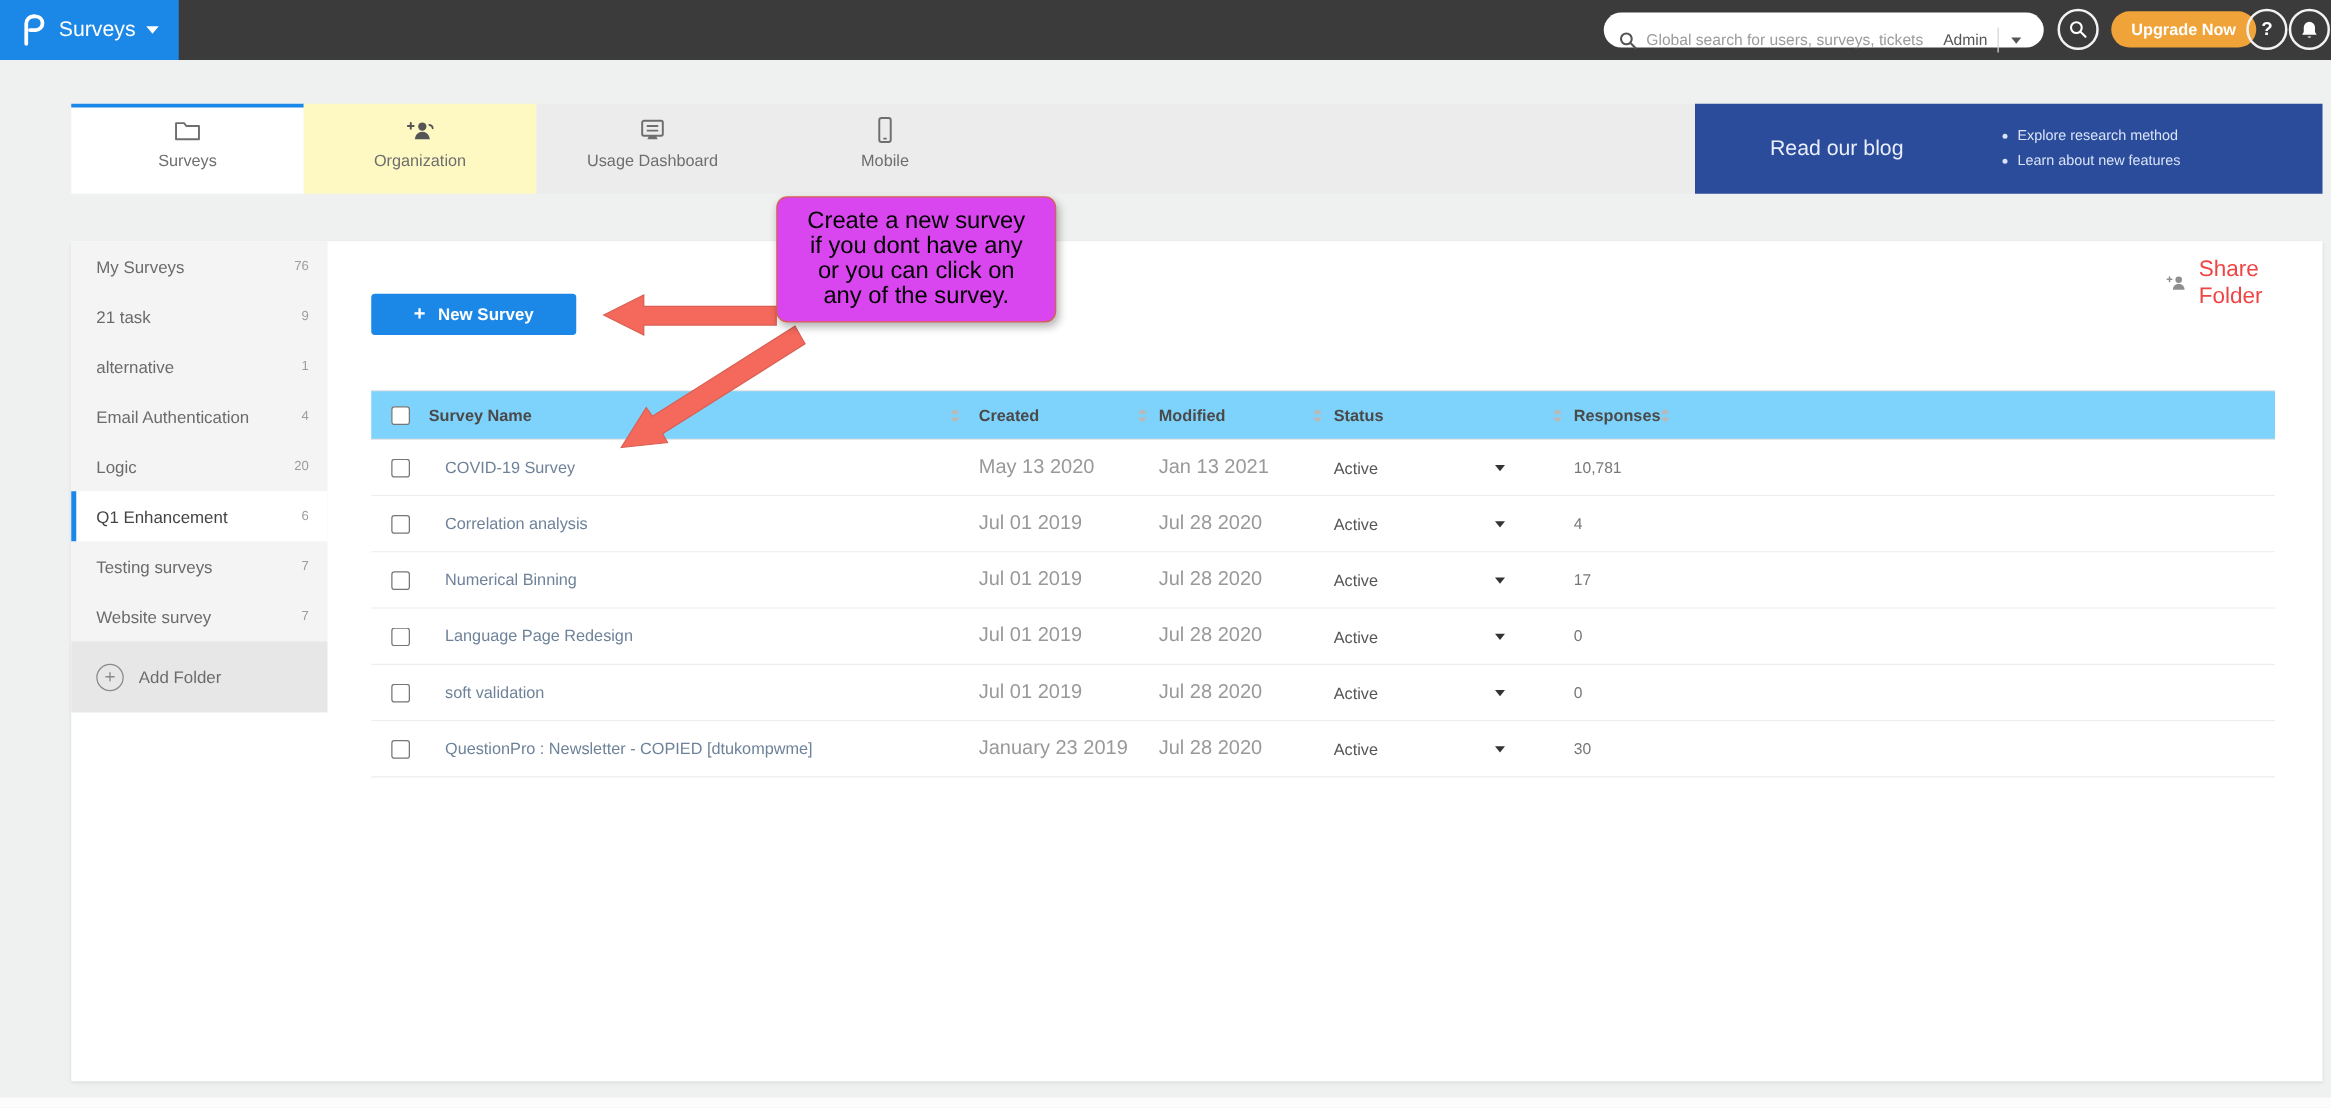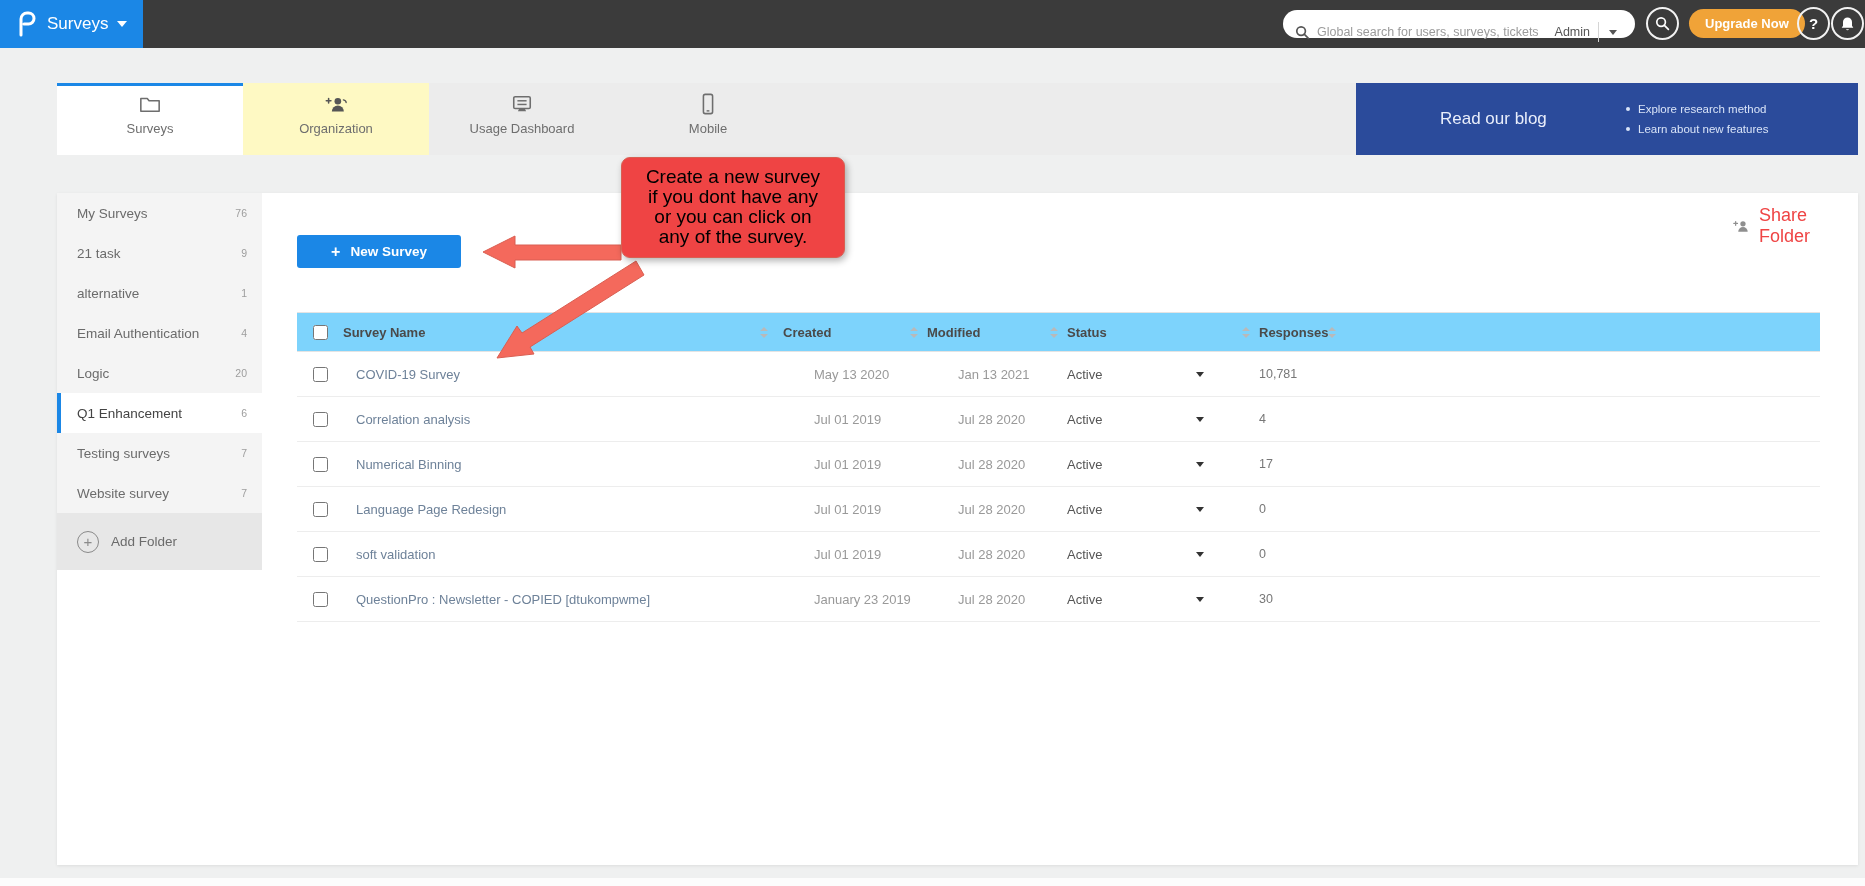--- a/index.html
+++ b/index.html
@@ -29,21 +29,21 @@
 
   
   .tabstrip { position:absolute; left:57px; top:83px; width:1801px; height:72px; background:#ececec; display:flex; }
   .tab { width:186px; height:72px; display:flex; flex-direction:column; align-items:center; padding-top:9px; cursor:pointer; color:#6e6e6e; }
   .tab .tab-label { font-size:13px; margin-top:5px; }
   .tab.active { background:#fff; border-top:3px solid #1b87e6; padding-top:6px; }
   .tab.shaded { background:#fef9c3; }
   .tab-icon { width:24px; height:24px; display:flex; align-items:center; justify-content:center; }
 
   .blog-panel { position:absolute; left:1356px; top:83px; width:502px; height:72px; background:#2b4b9b; display:flex; align-items:center; }
-  .blog-title { color:#e9eefb; font-size:17px; margin-left:84px; width:130px; cursor:pointer; }
+  .blog-title { color:#e9eefb; font-size:17px; margin-left:60px; width:130px; cursor:pointer; }
   .blog-bullets { margin-left:56px; display:flex; flex-direction:column; gap:8px; }
   .blog-bullet { display:flex; align-items:center; gap:8px; color:#d9e4f8; font-size:11.5px; cursor:pointer; }
   .dot { width:4px; height:4px; border-radius:50%; background:#d9e4f8; }
 
   
   .card { position:absolute; left:57px; top:193px; width:1801px; height:672px; background:#fff; box-shadow:0 1px 3px rgba(0,0,0,.08); }
 
   
   .folder-list { position:absolute; left:0; top:0; width:205px; background:#f4f4f4; }
   .folder-item { height:40px; display:flex; align-items:center; justify-content:space-between; padding:0 15px 0 20px; font-size:13.5px; color:#6b6b6b; cursor:pointer; }
@@ -64,33 +64,33 @@
   .survey-table { position:absolute; left:240px; top:119px; width:1523px; }
   .trow { display:grid; grid-template-columns:46px 440px 144px 140px 192px 75px 1fr; align-items:center; }
   .thead { height:40px; background:#7dd3fc; border-top:1px solid #e4e4e4; border-bottom:1px solid #e4e4e4; }
   .thead .hcell { display:flex; align-items:center; justify-content:space-between; padding-right:8px; }
   .thead .hlabel { font-size:13px; font-weight:bold; color:#4a4a4a; }
   .tbody-row { height:45px; border-bottom:1px solid #ededed; background:#fff; }
   .cb-cell { display:flex; justify-content:center; }
   .cb { width:15px; height:15px; accent-color:#1b87e6; cursor:pointer; }
   .name-cell { padding-left:13px; }
   .survey-link { font-size:13px; color:#6e8299; text-decoration:none; cursor:pointer; }
-  .date-cell { font-size:13px; color:#999;margin-left:31px; }
+  .date-cell { font-size:16px; color:#999; }
   .status-cell { display:flex; align-items:center; justify-content:space-between; padding-right:55px; cursor:pointer; }
   .status-text { font-size:13px; color:#555; }
   .status-caret { width:0; height:0; border-left:4px solid transparent; border-right:4px solid transparent; border-top:5px solid #333; }
   .resp-cell { font-size:12.5px; color:#777; padding-right:12px; }
 
   .sort { width:9px; height:11px; position:relative; display:inline-block; cursor:pointer; flex:none; }
   .sort::before { content:""; position:absolute; top:0; left:0; border-left:4px solid transparent; border-right:4px solid transparent; border-bottom:4px solid #b9b9b9; }
   .sort::after  { content:""; position:absolute; bottom:0; left:0; border-left:4px solid transparent; border-right:4px solid transparent; border-top:4px solid #b9b9b9; }
   .name-sort-wrap { display:flex; align-items:center; justify-content:space-between; padding-right:14px; }
 
   
-  .callout { position:absolute; left:621px; top:157px; width:224px; background:#ef4444; border:1px solid #d95f52; border-radius:9px; padding:9px 6px 10px; box-shadow:2px 3px 7px rgba(0,0,0,.3); z-index:30; }
+  .callout { position:absolute; left:621px; top:157px; width:224px; background:#d946ef; border:1px solid #d95f52; border-radius:9px; padding:9px 6px 10px; box-shadow:2px 3px 7px rgba(0,0,0,.3); z-index:30; }
   .callout div { text-align:center; color:#000; font-size:19px; line-height:20px; }
   .arrow-layer { position:absolute; left:0; top:0; width:1865px; height:886px; pointer-events:none; z-index:25; }
 
   .bottom-strip { position:absolute; left:0; bottom:0; width:1865px; height:8px; background:#fcfcfc; }
 </style>
 </head>
 <body>
 
 <div class="topbar">
   <div class="logo-box">

